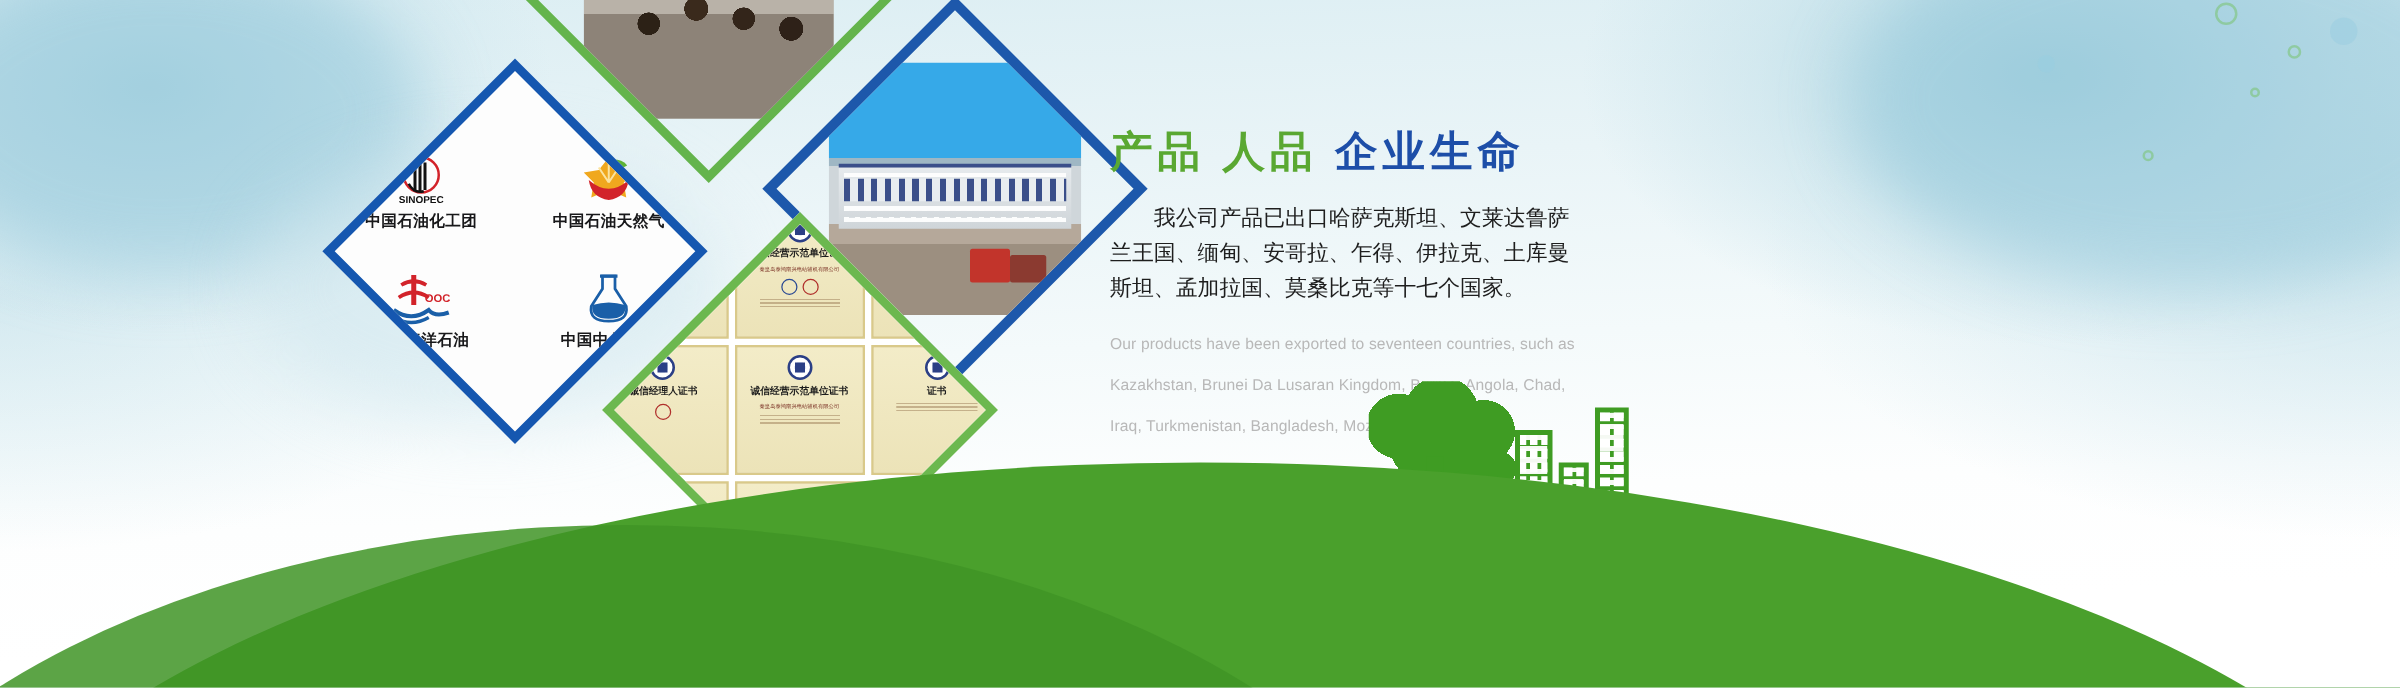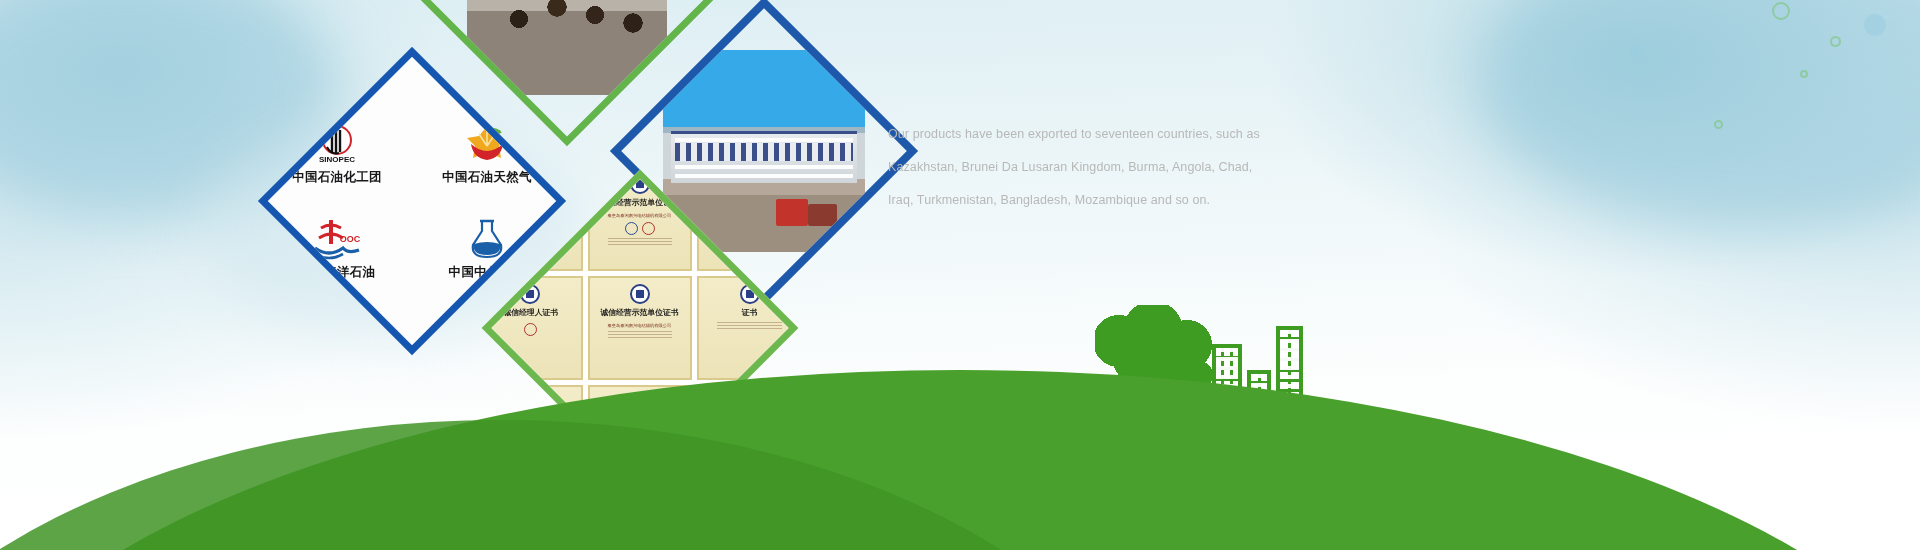--- a/index.html
+++ b/index.html
@@ -492,20 +492,24 @@
 
       <div class="cert">
         <div class="emblem"></div>
         <div class="lines"></div>
       </div>
 
     </div>
   </div>
 
   <div id="text-block">
+    <div id="headline">
+      <span class="g">产品</span><span class="sp"></span><span class="g">人品</span><span class="sp"></span><span class="b">企业生命</span>
+    </div>
+    <p id="cn-body">我公司产品已出口哈萨克斯坦、文莱达鲁萨兰王国、缅甸、安哥拉、乍得、伊拉克、土库曼斯坦、孟加拉国、莫桑比克等十七个国家。</p>
     <p id="en-body">Our products have been exported to seventeen countries, such as Kazakhstan, Brunei Da Lusaran Kingdom, Burma, Angola, Chad, Iraq, Turkmenistan, Bangladesh, Mozambique and so on.</p>
   </div>
 
   <div class="tree">
     <div class="crown"></div>
     <div class="trunk"></div>
     <div class="branch"></div>
     <div class="crown2"></div>
   </div>
 

